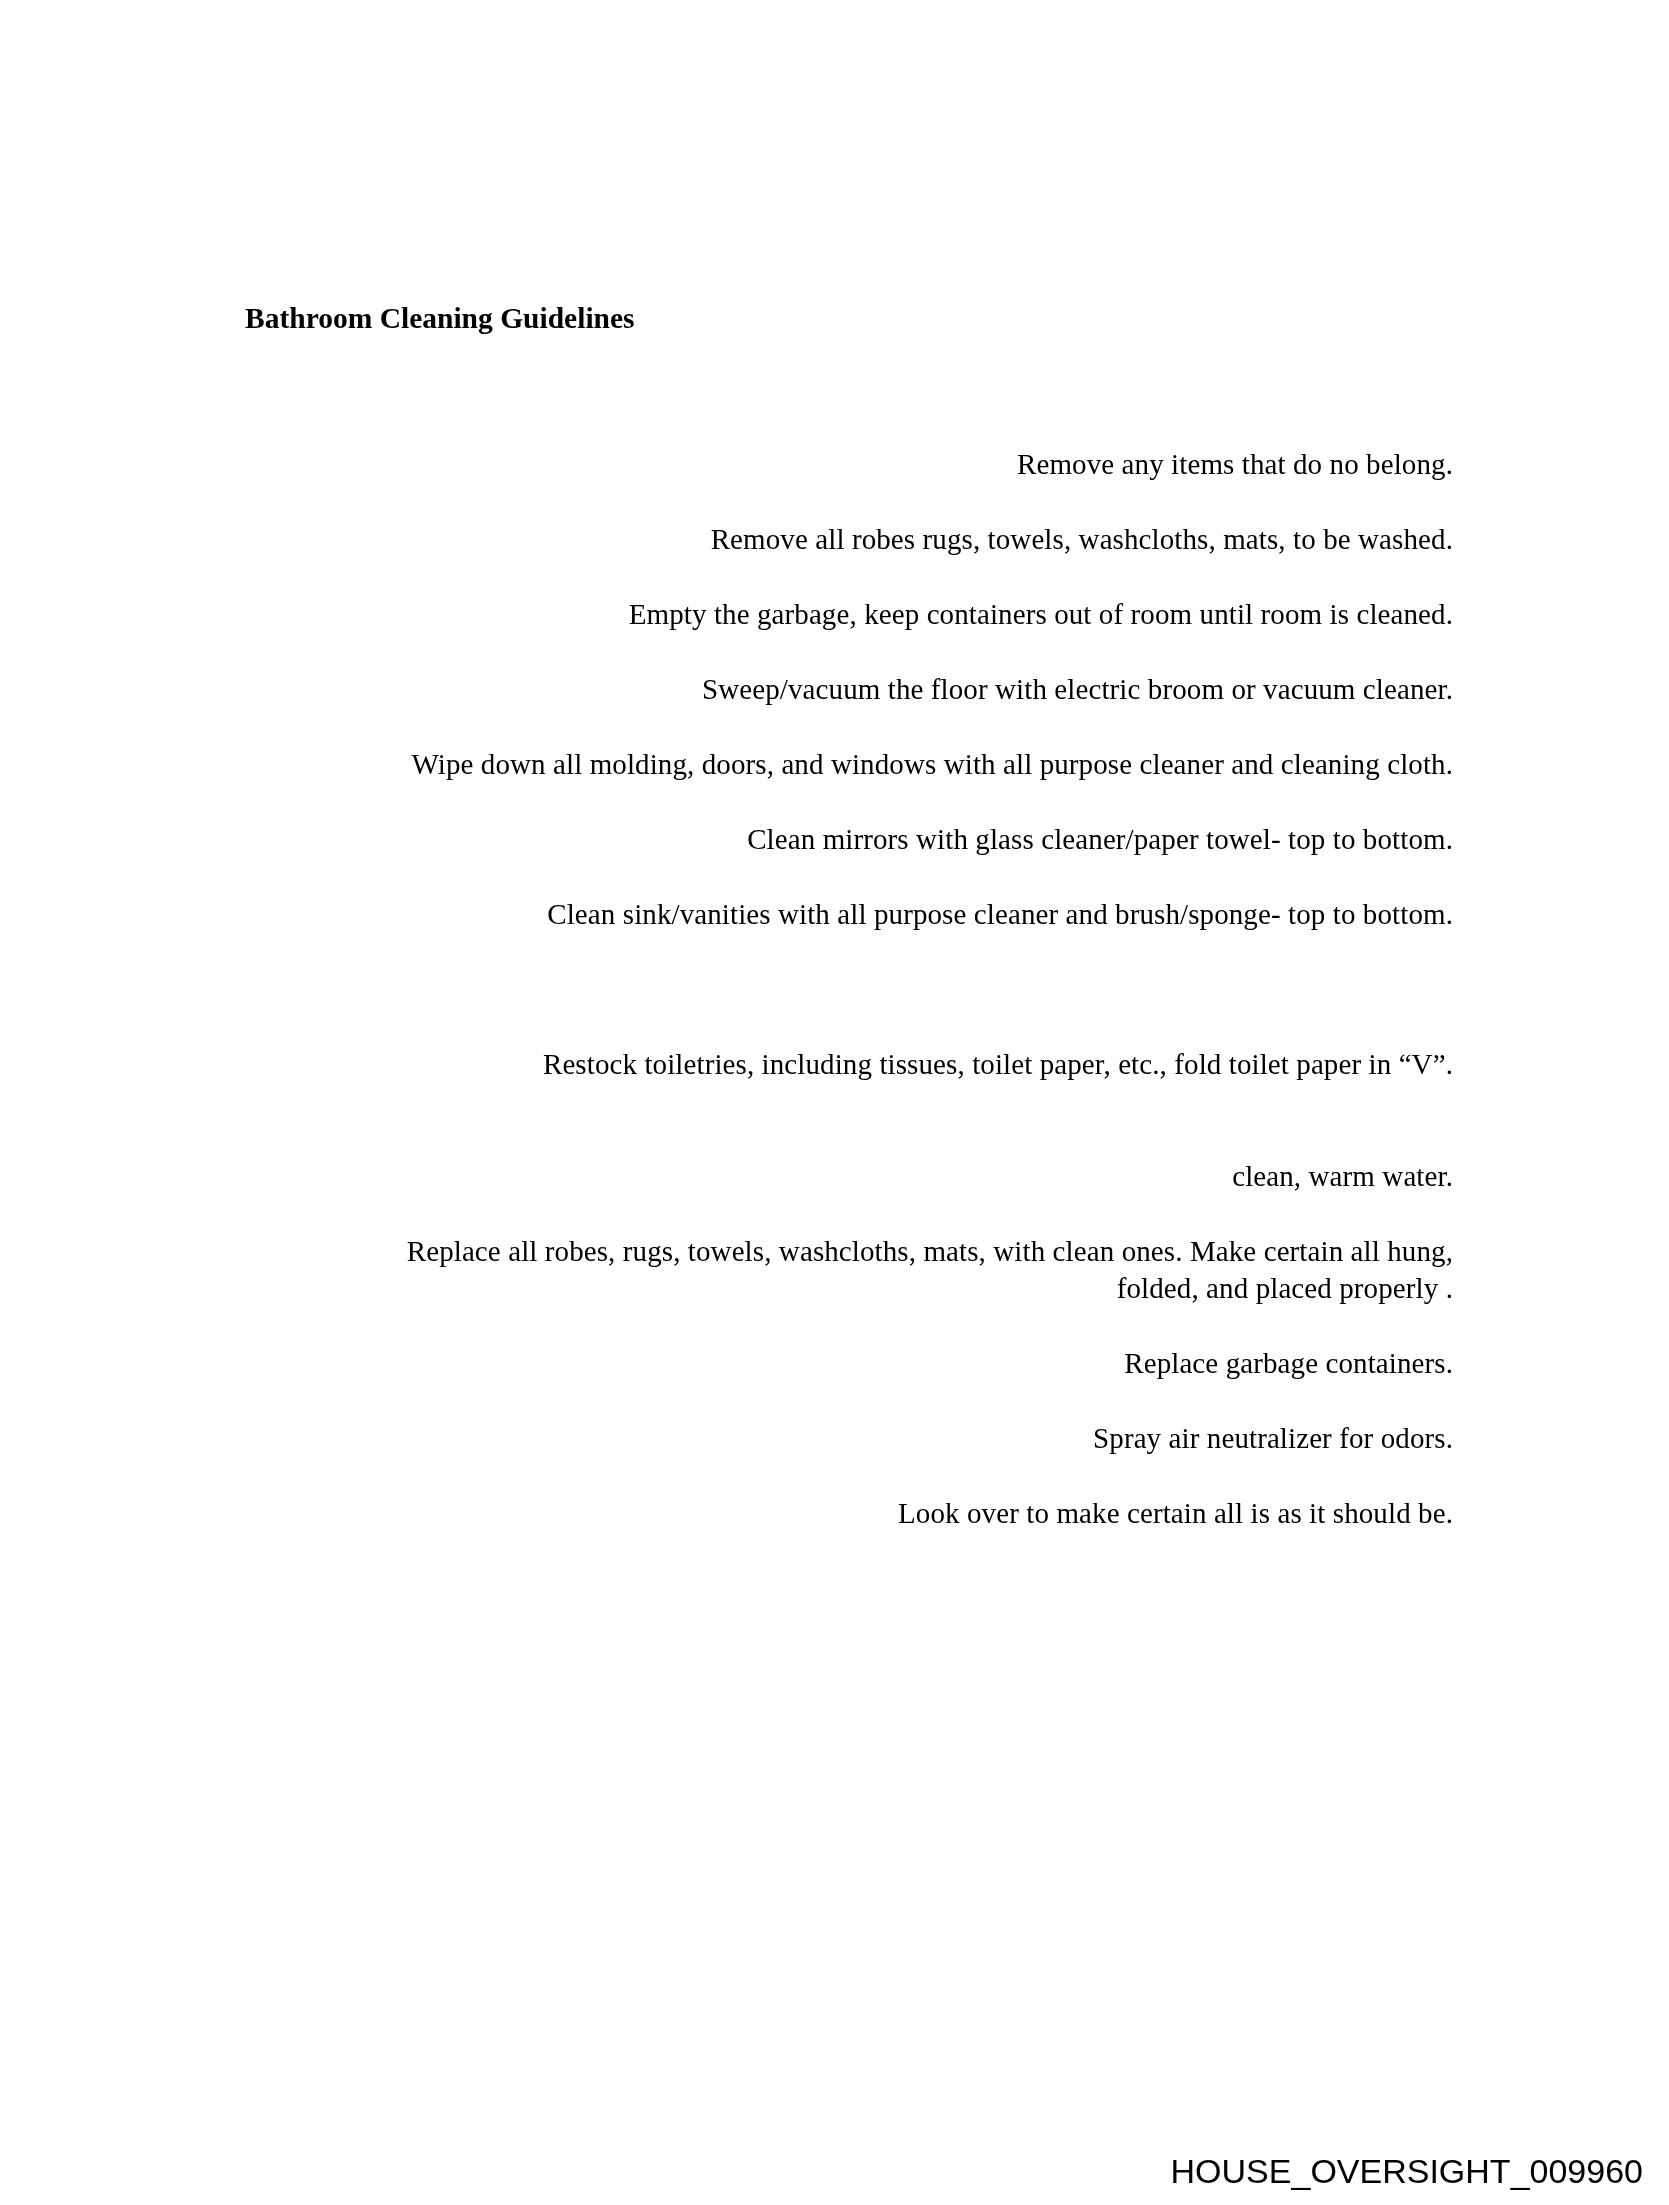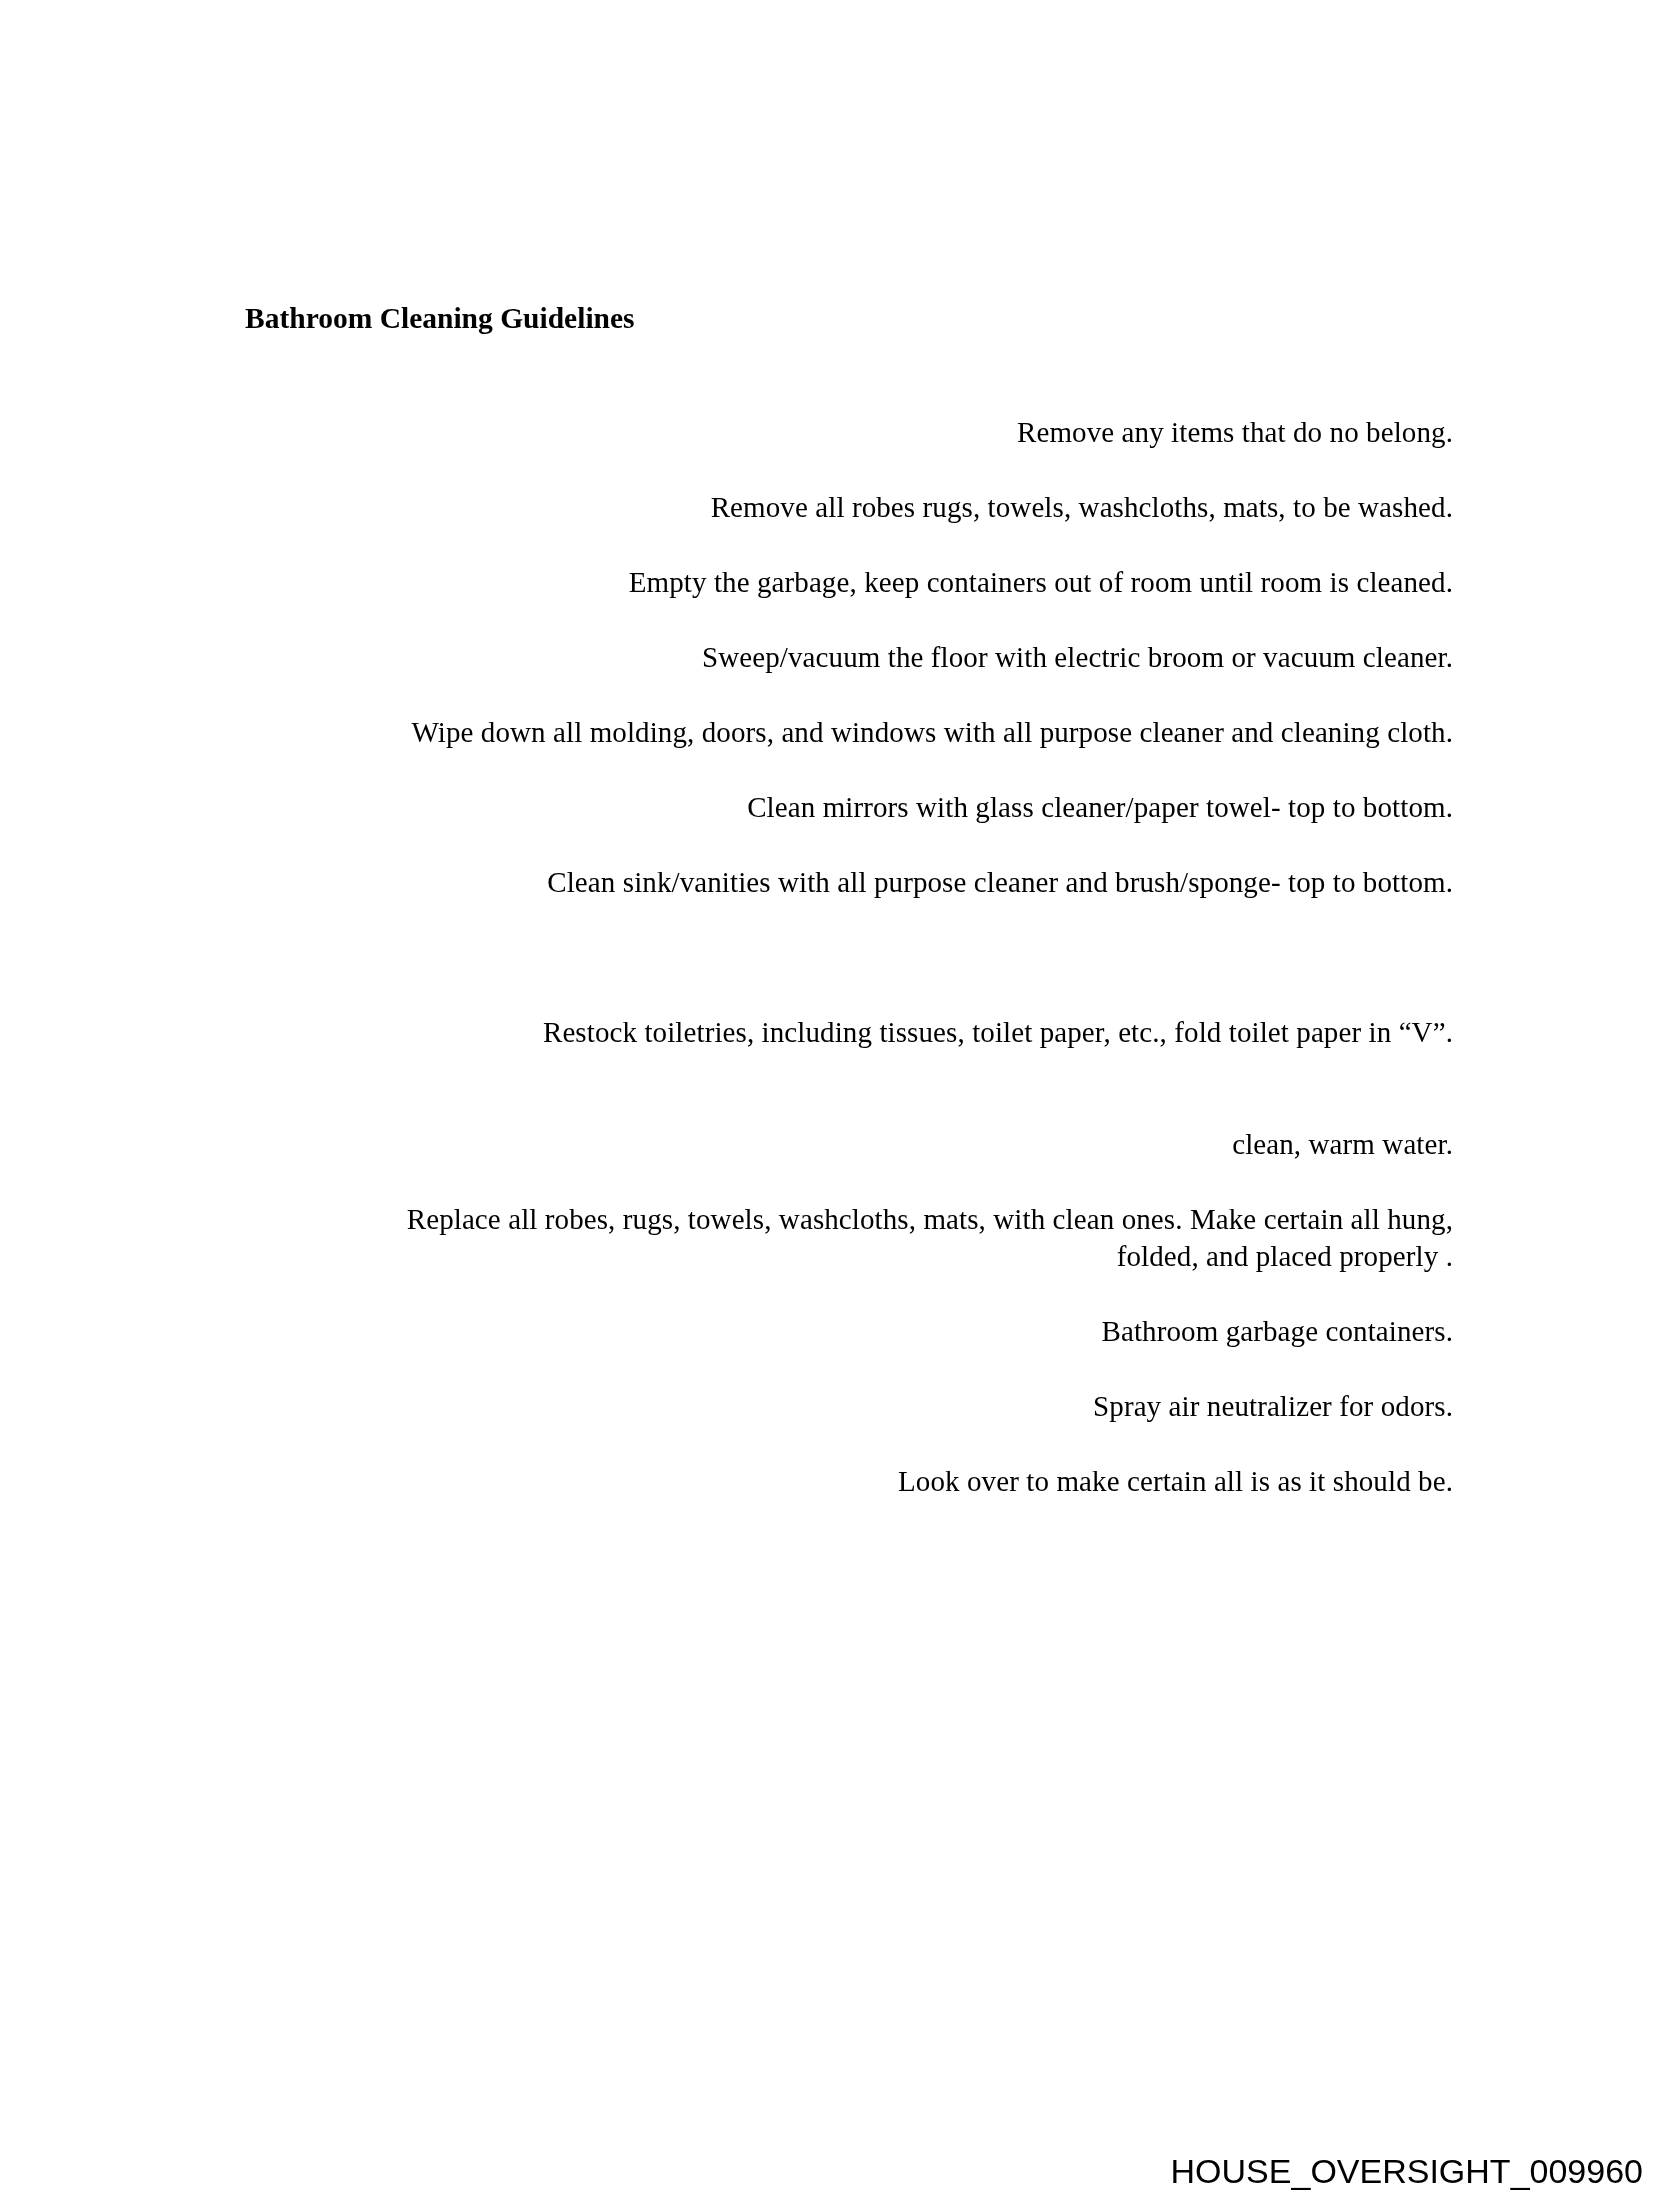--- a/index.html
+++ b/index.html
@@ -21,21 +21,21 @@
     background: #ffffff;
     box-sizing: border-box;
     padding: 300px 216px 0 245px;
     color: #000000;
     font-family: "Liberation Serif", "DejaVu Serif", serif;
   }
   .doc-title {
     font-size: 29.5px;
     font-weight: bold;
     line-height: 37px;
-    margin: 0 0 77px 0;
+    margin: 0 0 109px 0;
   }
   .doc-paragraph {
     font-size: 29px;
     font-weight: normal;
     line-height: 37px;
     margin: 0 0 38px 0;
     letter-spacing: 0.1px;
     text-align: right;
   }
   .bates-stamp {
@@ -59,20 +59,20 @@
       <p class="doc-paragraph"><span>Remove all robes rugs, towels, washcloths, mats, to be washed.</span></p>
       <p class="doc-paragraph"><span>Empty the garbage, keep containers out of room until room is cleaned.</span></p>
       <p class="doc-paragraph"><span>Sweep/vacuum the floor with electric broom or vacuum cleaner.</span></p>
       <p class="doc-paragraph"><span>Wipe down all molding, doors, and windows with all purpose cleaner and cleaning cloth.</span></p>
       <p class="doc-paragraph"><span>Clean mirrors with glass cleaner/paper towel- top to bottom.</span></p>
       <p class="doc-paragraph"><span>Clean sink/vanities with all purpose cleaner and brush/sponge- top to bottom.</span></p>
       <p class="doc-paragraph"><br></p>
       <p class="doc-paragraph"><span>Restock toiletries, including tissues, toilet paper, etc., fold toilet paper in “V”.</span></p>
       <p class="doc-paragraph"><br><span>clean, warm water.</span></p>
       <p class="doc-paragraph"><span>Replace all robes, rugs, towels, washcloths, mats, with clean ones. Make certain all hung,</span><br><span>folded, and placed properly .</span></p>
-      <p class="doc-paragraph"><span>Bathroom garbage containers.</span></p>
+      <p class="doc-paragraph"><span>Replace garbage containers.</span></p>
       <p class="doc-paragraph"><span>Spray air neutralizer for odors.</span></p>
       <p class="doc-paragraph"><span>Look over to make certain all is as it should be.</span></p>
     </div>
 
   <div class="bates-stamp">HOUSE_OVERSIGHT_009960</div>
 </div>
 
 
 </body></html>

